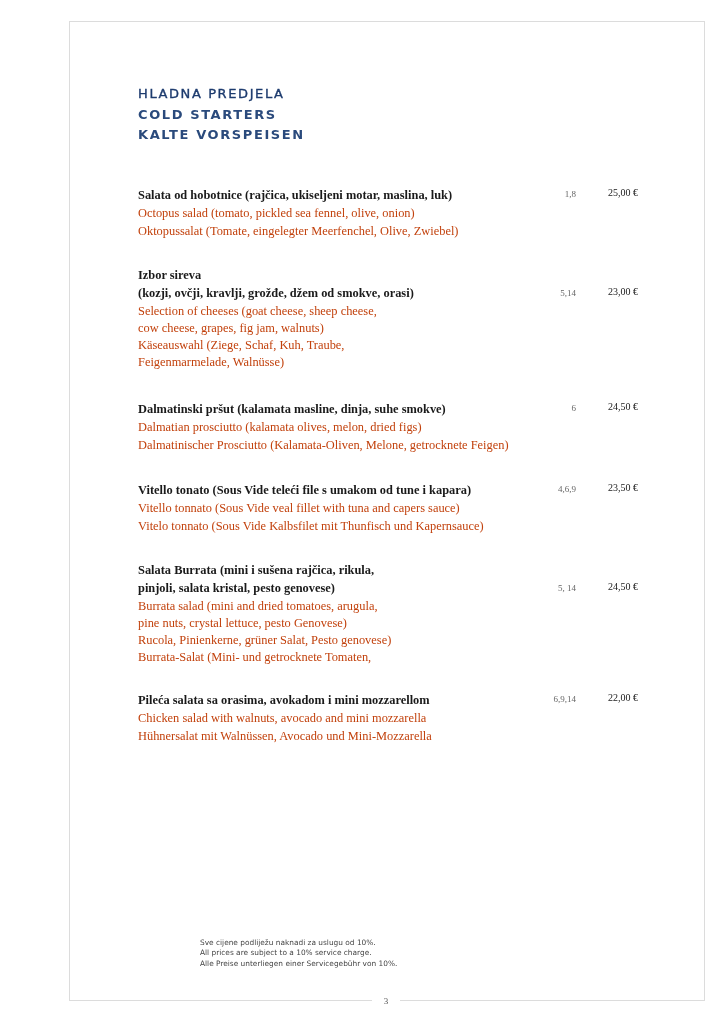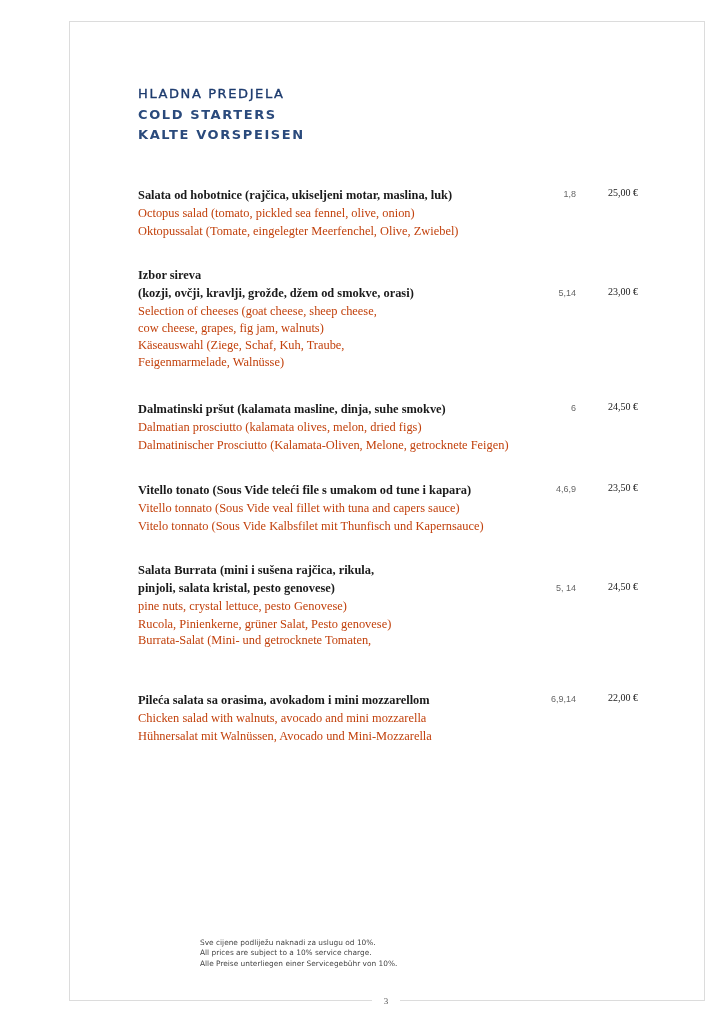--- a/index.html
+++ b/index.html
@@ -75,21 +75,21 @@
     .item .line.tr {
       color: #c2410c;
       line-height: 16.5px;
     }
     .item .block-en, .item .block-de {
       margin-top: 1px;
     }
     .item .allergens {
       position: absolute;
       right: 62px;
-      font-family: Liberation Sans, sans-serif;
+      font-family: Liberation Serif, serif;
       font-size: 9px;
       color: #666;
       text-align: right;
       white-space: nowrap;
     }
     .item .price {
       position: absolute;
       right: 0;
       font-family: "Liberation Serif", serif;
       font-size: 10px;
@@ -168,20 +168,21 @@
     <div class="line tr">Vitelo tonnato (Sous Vide Kalbsfilet mit Thunfisch und Kapernsauce)</div>
   </div>
   <span class="allergens" style="top:3px;">4,6,9</span>
   <span class="price" style="top:1px;">23,50 €</span>
 </div>
 
 <div class="item" style="top:561px;">
   <div class="line hr">Salata Burrata (mini i sušena rajčica, rikula,</div>
   <div class="line hr">pinjoli, salata kristal, pesto genovese)</div>
   <div class="block-en">
+    <div class="line tr">Burrata salad (mini and dried tomatoes, arugula,</div>
     <div class="line tr">pine nuts, crystal lettuce, pesto Genovese)</div>
   </div>
   <div class="block-de">
     <div class="line tr">Rucola, Pinienkerne, grüner Salat, Pesto genovese)</div>
     <div class="line tr">Burrata-Salat (Mini- und getrocknete Tomaten,</div>
   </div>
   <span class="allergens" style="top:22px;">5, 14</span>
   <span class="price" style="top:20px;">24,50 €</span>
 </div>
 

